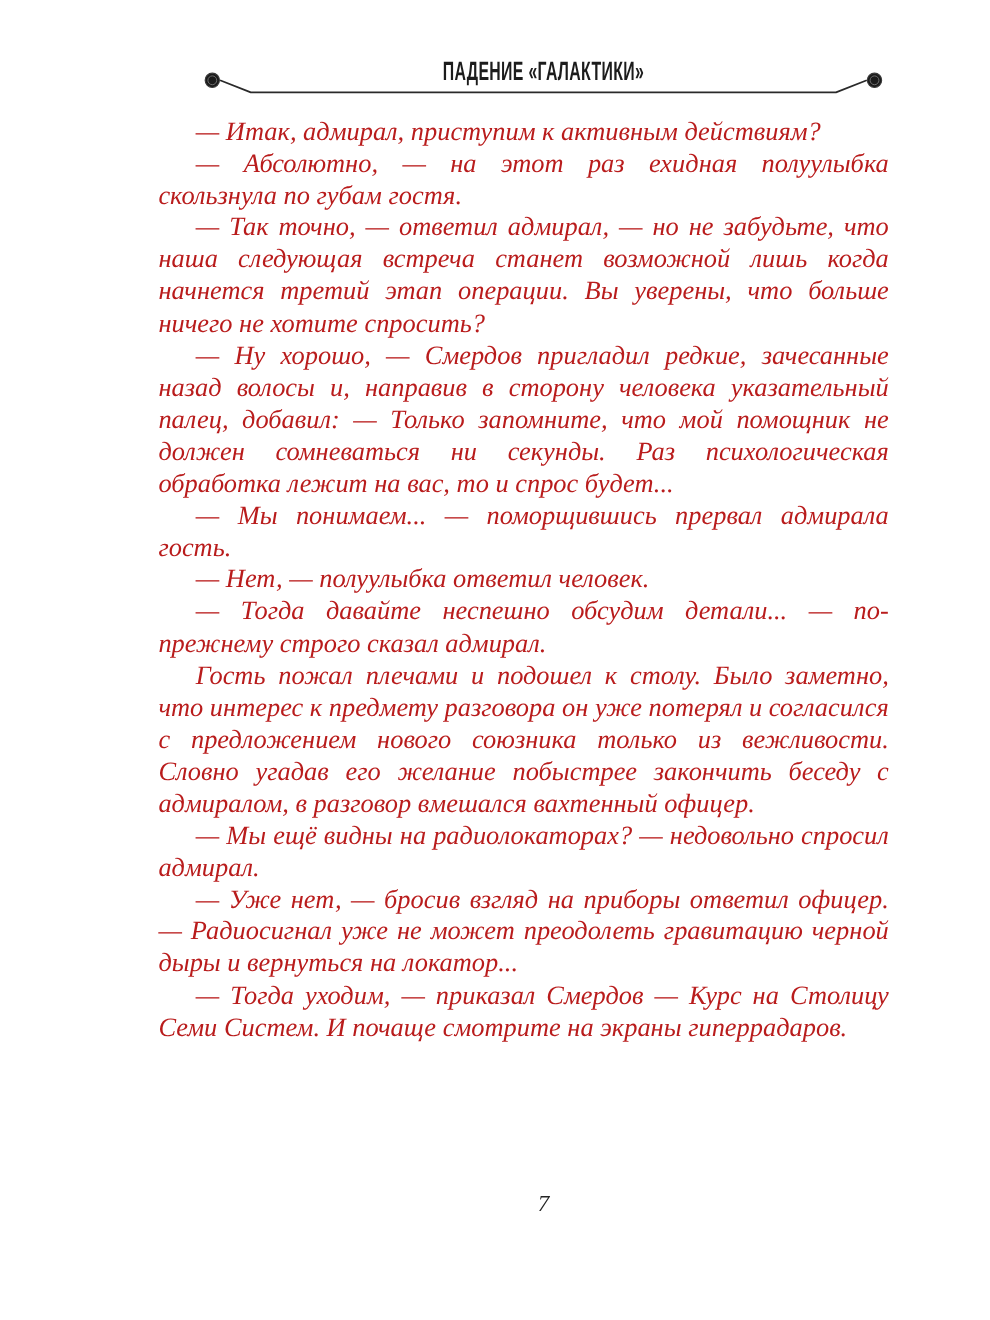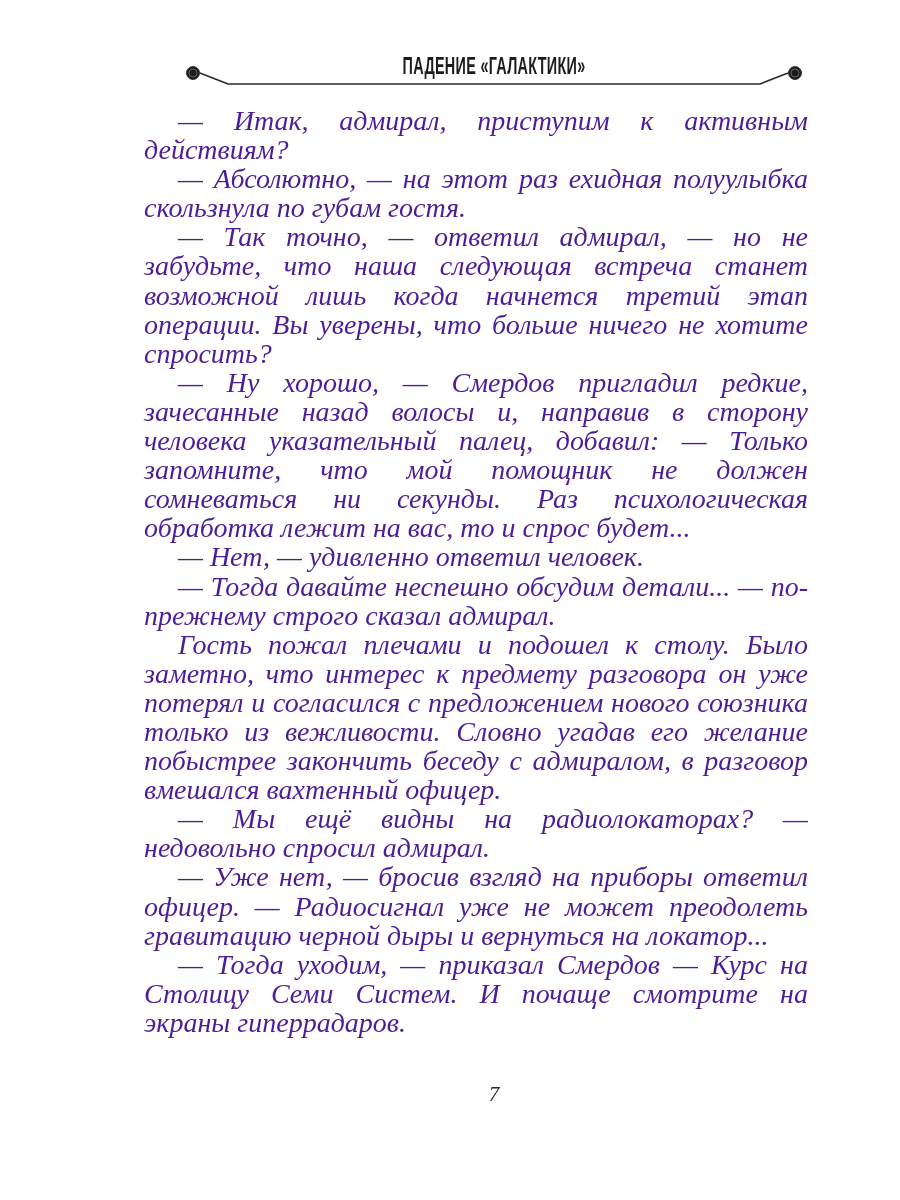--- a/index.html
+++ b/index.html
@@ -47,24 +47,24 @@
     letter-spacing: 0.5px;
     white-space: nowrap;
   }
   
   .text-block {
     position: absolute;
     top: 106px;
     left: 100px;
     width: 664px;
     font-style: italic;
-    font-size: 28px;
+    font-size: 24px;
     line-height: 29.1px;
     text-align: justify;
-    color: #4c1d95;
+    color: #b91c1c;
   }
   .text-block p {
     margin: 0;
     padding: 0;
     text-indent: 34px;
   }
   
   .footer {
     position: absolute;
     top: 1082px;
@@ -102,21 +102,22 @@
     </svg>
     <div class="running-title">ПАДЕНИЕ «ГАЛАКТИКИ»</div>
   </header>
 
   <main class="text-block" id="paragraph-container">
 
   <p>— Итак, адмирал, приступим к активным действиям?</p>
       <p>— Абсолютно, — на этот раз ехидная полуулыбка скользнула по губам гостя.</p>
       <p>— Так точно, — ответил адмирал, — но не забудьте, что наша следующая встреча станет возможной лишь когда начнется третий этап операции. Вы уверены, что больше ничего не хотите спросить?</p>
       <p>— Ну хорошо, — Смердов пригладил редкие, зачесанные назад волосы и, направив в сторону человека указательный палец, добавил: — Только запомните, что мой помощник не должен сомневаться ни секунды. Раз психологическая обработка лежит на вас, то и спрос будет...</p>
-      <p>— Нет, — удивленно ответил человек.</p>
+      <p>— Мы понимаем... — поморщившись прервал адмирала гость.</p>
+      <p>— Нет, — полуулыбка ответил человек.</p>
       <p>— Тогда давайте неспешно обсудим детали... — по-прежнему строго сказал адмирал.</p>
       <p>Гость пожал плечами и подошел к столу. Было заметно, что интерес к предмету разговора он уже потерял и согласился с предложением нового союзника только из вежливости. Словно угадав его желание побыстрее закончить беседу с адмиралом, в разговор вмешался вахтенный офицер.</p>
       <p>— Мы ещё видны на радиолокаторах? — недовольно спросил адмирал.</p>
       <p>— Уже нет, — бросив взгляд на приборы ответил офицер. — Радиосигнал уже не может преодолеть гравитацию черной дыры и вернуться на локатор...</p>
       <p>— Тогда уходим, — приказал Смердов — Курс на Столицу Семи Систем. И почаще смотрите на экраны гиперрадаров.</p>
     </main>
 
   <footer class="footer">
     <span class="page-number">7</span>
   </footer>

